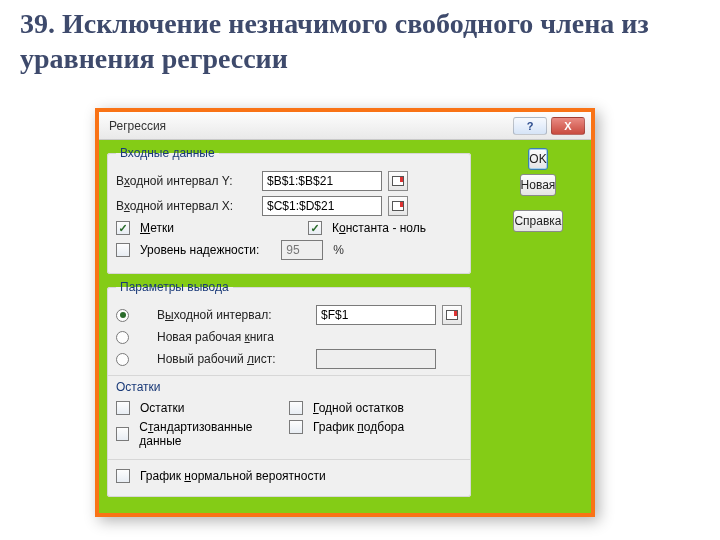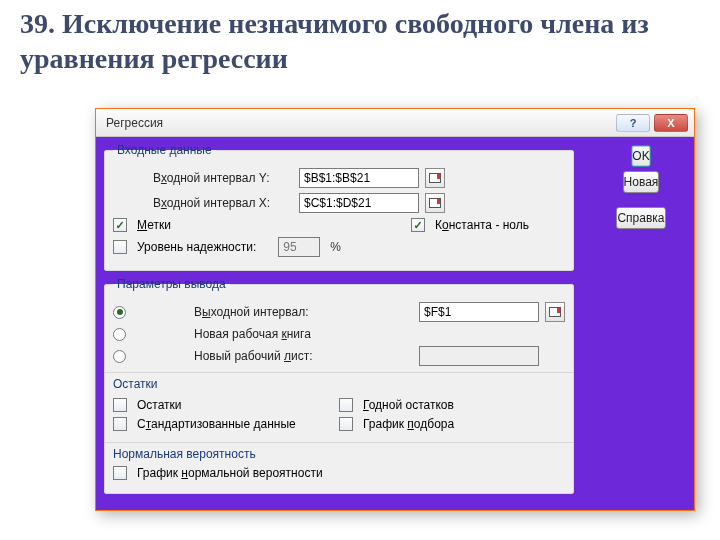--- a/index.html
+++ b/index.html
@@ -18,23 +18,23 @@
     font-size: 28px;
     font-weight: bold;
     color: #3e4a6c;
     padding: 6px 20px 0 20px;
     line-height: 1.25;
   }
   .dialog {
     position: absolute;
     left: 95px;
     top: 108px;
-    width: 600px;
-    border: 1px solid #f97316;
-    background: #6d28d9;
+    width: 500px;
+    border: 4px solid #f97316;
+    background: #84cc16;
     box-shadow: 4px 4px 14px rgba(0,0,0,0.3);
   }
   .titlebar {
     height: 28px;
     background: linear-gradient(#fdfdfd, #e9e9e9);
     border-bottom: 1px solid #c9c9c9;
     display: flex;
     align-items: center;
     padding: 0 6px 0 10px;
   }
@@ -80,21 +80,21 @@
     padding:0 4px;
     color:#1a3a78;
     font-size:12px;
   }
   .row {
     display:flex;
     align-items:center;
     margin:5px 0;
     gap:6px;
   }
-  .lbl { width:140px; color:#222;margin-left:40px;}
+  .lbl { width:140px; color:#222;}
   .lbl.indent { padding-left:18px; width:auto; flex:1;}
   input[type=text].field {
     width:120px; height:20px;
     border:1px solid #7a7a7a;
     background:#fff;
     padding:1px 4px;
     font-size:12px;
   }
   input[type=text].field.small { width:42px; background:#eee; color:#777;}
   .range-btn {
@@ -244,21 +244,20 @@
                 <span class="chk"></span>
                 <span>
                   <span>График </span><span class="u">п</span><span>одбора</span>
                 </span>
               </div>
             </div>
           </div>
         </div>
 
         <div style="border-top:1px solid #d7d7d7;margin:6px -8px 0 -8px;padding:4px 8px 0 8px;">
-          <div style="color:#1a3a78;margin-bottom:2px">Нормальная вероятность</div>
           <div class="row">
             <span class="chk"></span>
             <span>
               <span>График </span><span class="u">н</span><span>ормальной вероятности</span>
             </span>
           </div>
         </div>
       </fieldset>
     </div>
 

